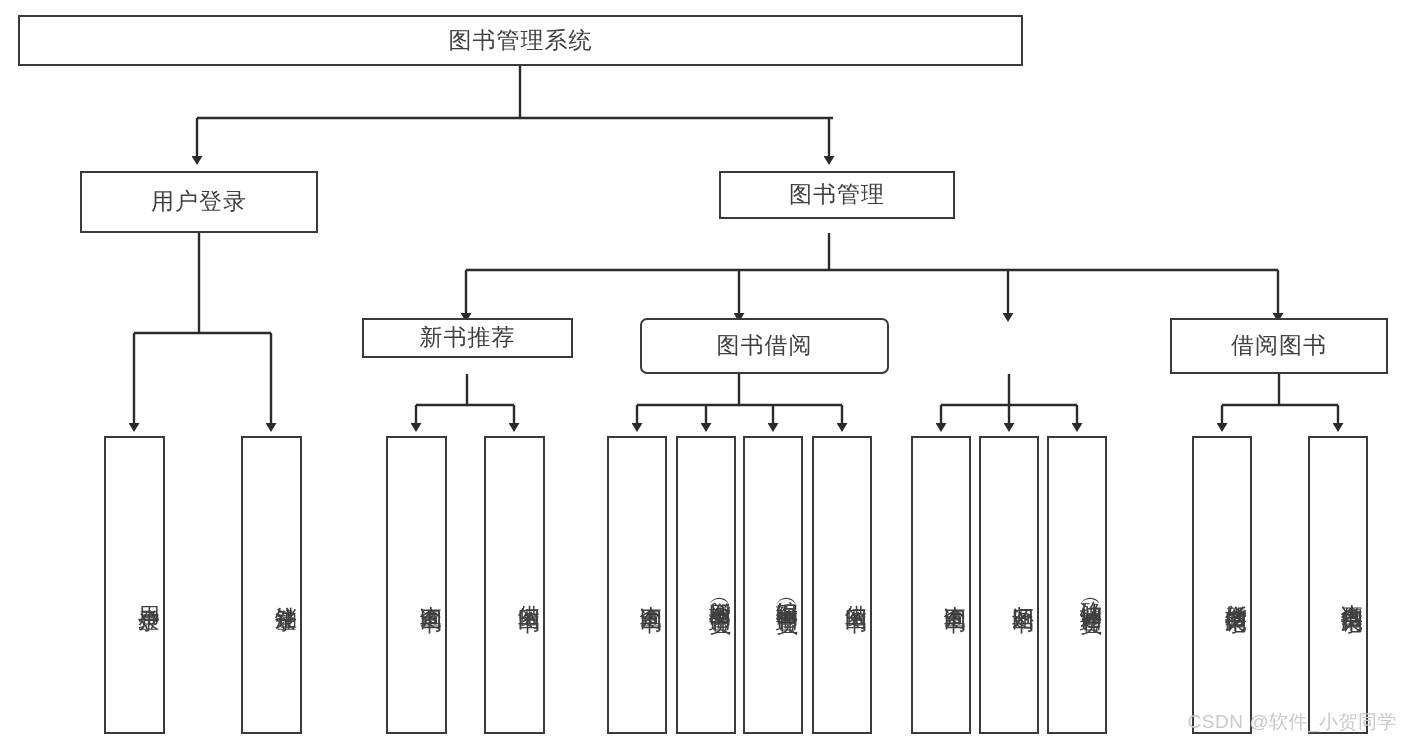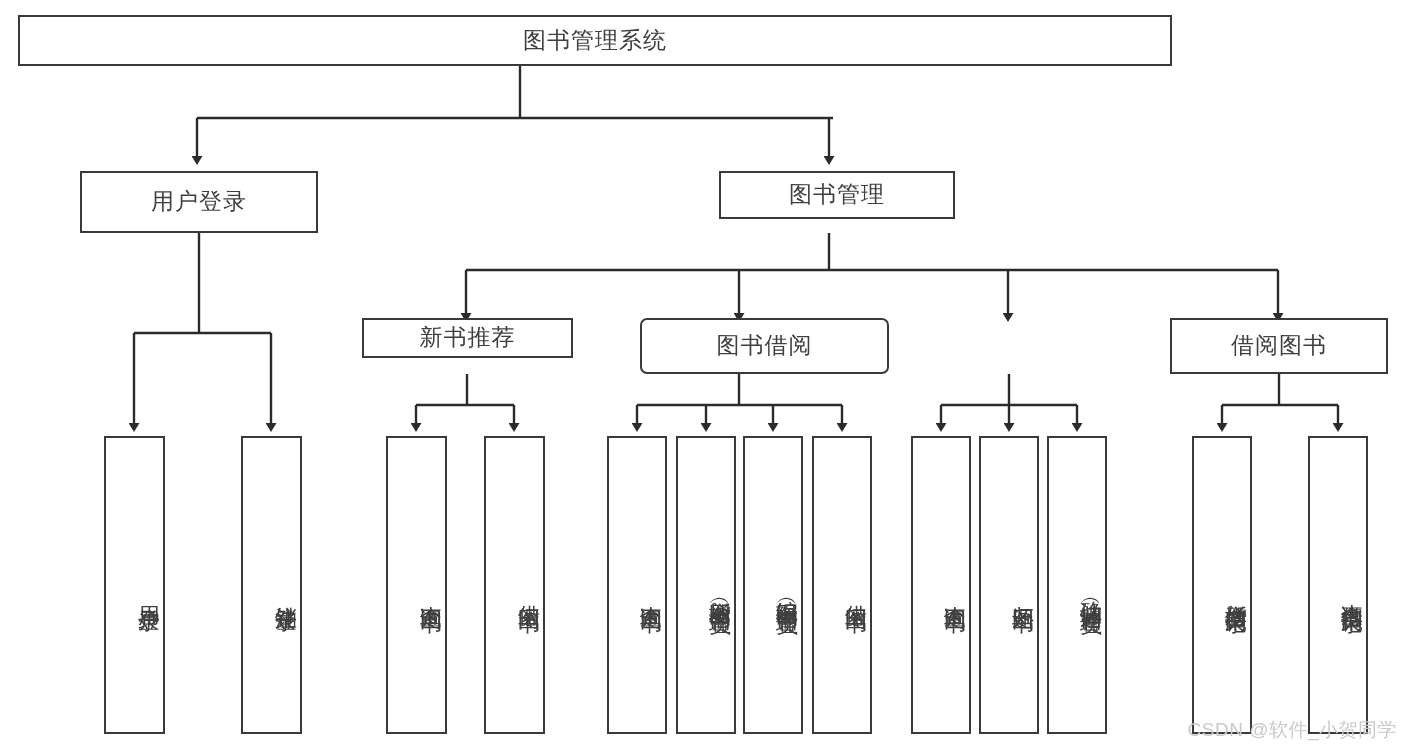--- a/index.html
+++ b/index.html
@@ -52,21 +52,21 @@
     justify-content: center;
   }
   .node.vert .vtext {
     writing-mode: vertical-rl;
     text-orientation: upright;
     white-space: nowrap;
   }
   .watermark {
     position: absolute;
     right: 8px;
-    bottom: 4px;
+    bottom: 12px;
     font-size: 19px;
     color: #c9c9c9;
     letter-spacing: 0.5px;
     z-index: 3;
     white-space: nowrap;
   }
 </style>
 </head>
 <body>
 
@@ -115,21 +115,21 @@
       <path d="M1009,405 L1009,424" marker-end="url(#arrow)"></path>
       <path d="M1077,405 L1077,424" marker-end="url(#arrow)"></path>
 
       <path d="M1279,374 L1279,405"></path>
       <path d="M1222,405 L1338,405"></path>
       <path d="M1222,405 L1222,424" marker-end="url(#arrow)"></path>
       <path d="M1338,405 L1338,424" marker-end="url(#arrow)"></path>
     </g>
   </svg>
 
-  <div class="node horiz" style="left:18px; top:15px; width:1154px; height:51px;">
+  <div class="node horiz" style="left:18px; top:15px; width:1005px; height:51px;">
     <span>图书管理系统</span>
   </div>
 
   <div class="node horiz" style="left:80px; top:171px; width:238px; height:62px;">
     <span>用户登录</span>
   </div>
   <div class="node horiz" style="left:711px; top:171px; width:236px; height:48px;margin-left:8px;">
     <span>图书管理</span>
   </div>
 

